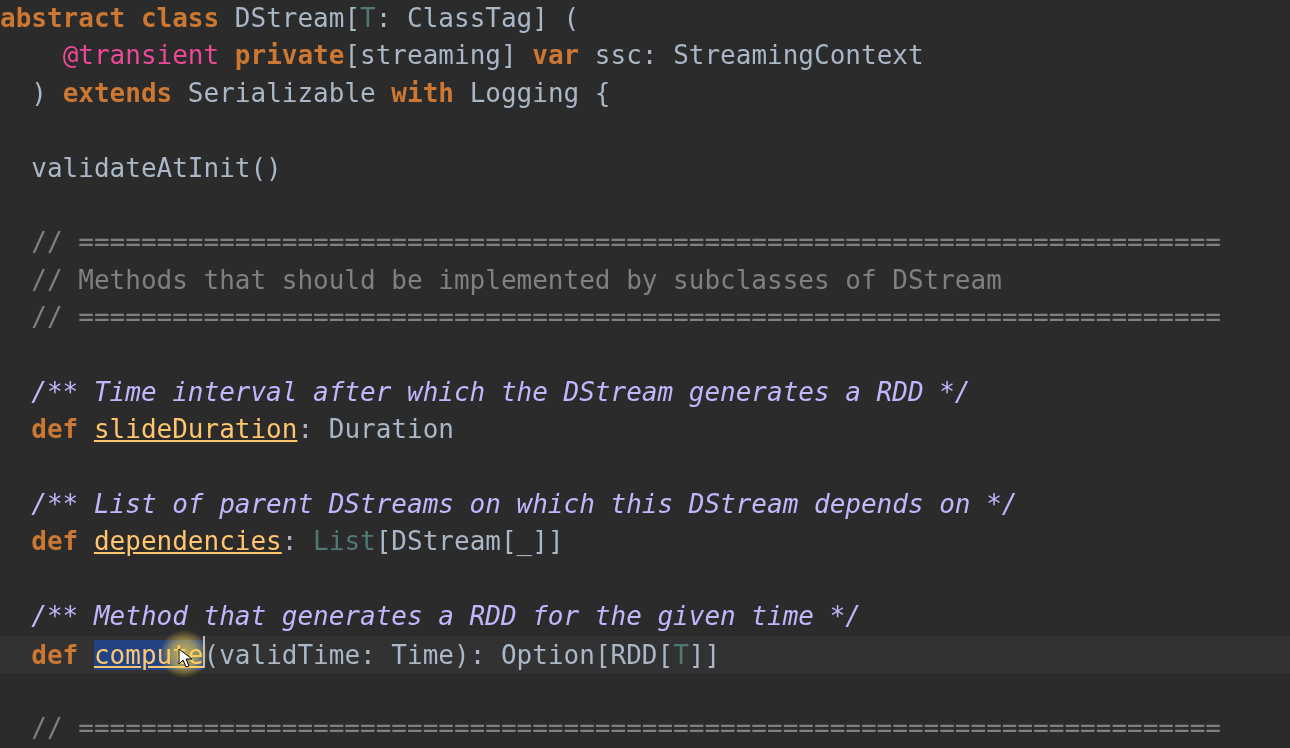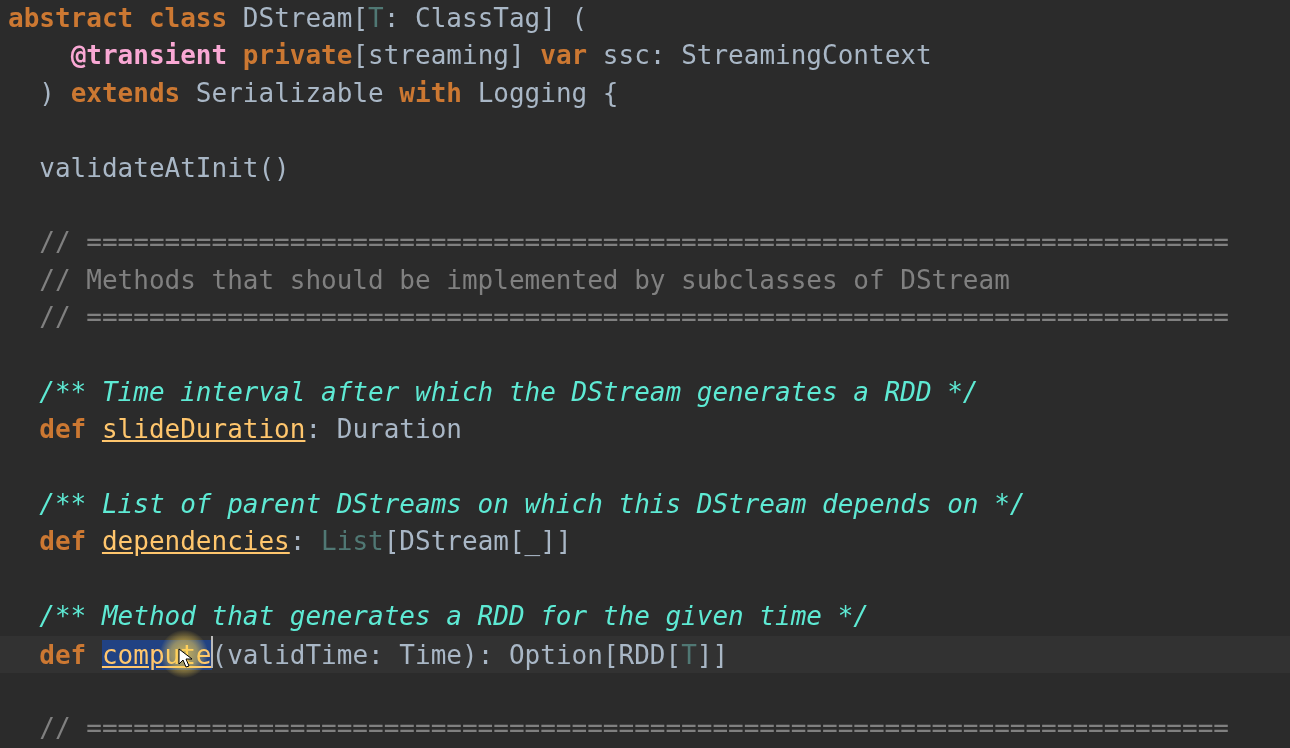--- a/index.html
+++ b/index.html
@@ -16,32 +16,32 @@
     -webkit-font-smoothing: antialiased;
   }
   .editor {
     position: relative;
     padding: 0;
     white-space: pre;
   }
   .line {
     position: relative;
     height: 37.4px;
-    padding-left: 8px;
+    padding-left: 0;
   }
   .current-line {
     background: #323232;
   }
   .kw   { color: #cc7832; font-weight: 600; }
   .ident{ color: #a9b7c6; margin-top: 29px; }
   .type { color: #a9b7c6; }
   .tp   { color: #507874; } 
-  .anno { color: #f9a8d4; font-weight: bold; }
+  .anno { color: #ec4899; }
   .cm   { color: #808080; font-style: normal; }
-  .doc  { color: #5eead4; font-style: italic; }
+  .doc  { color: #c4b5fd; font-style: italic; }
   .fn   { color: #ffc66d; text-decoration: underline; }
 
   .selection {
     background: #214283;
   }
   .caret {
     display: inline-block;
     width: 2px;
     height: 32px;
     background: #bbbbbb;

